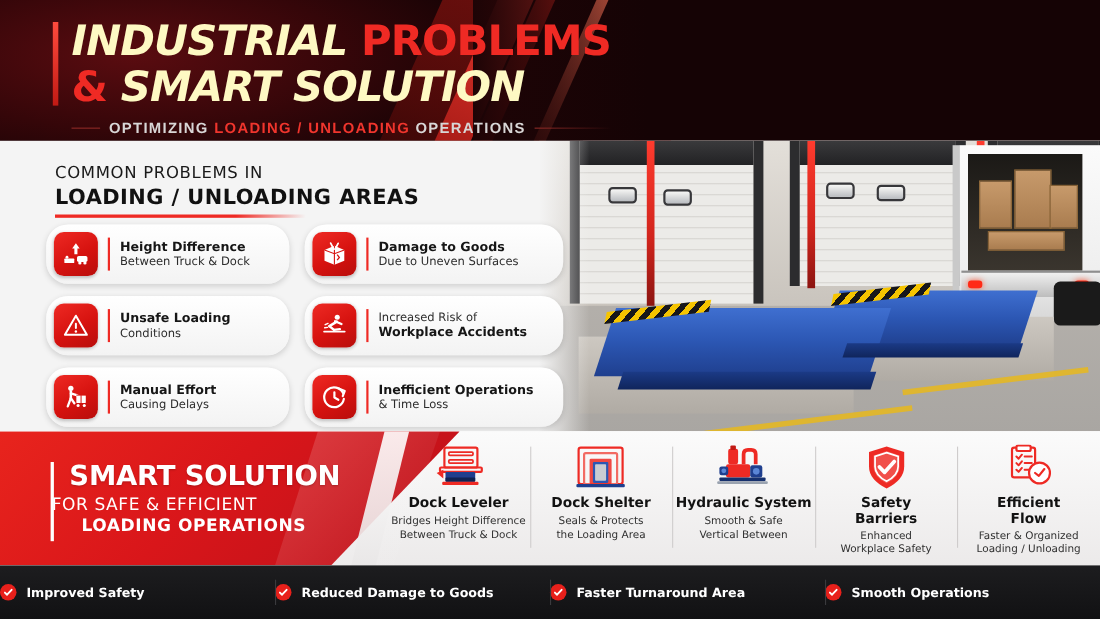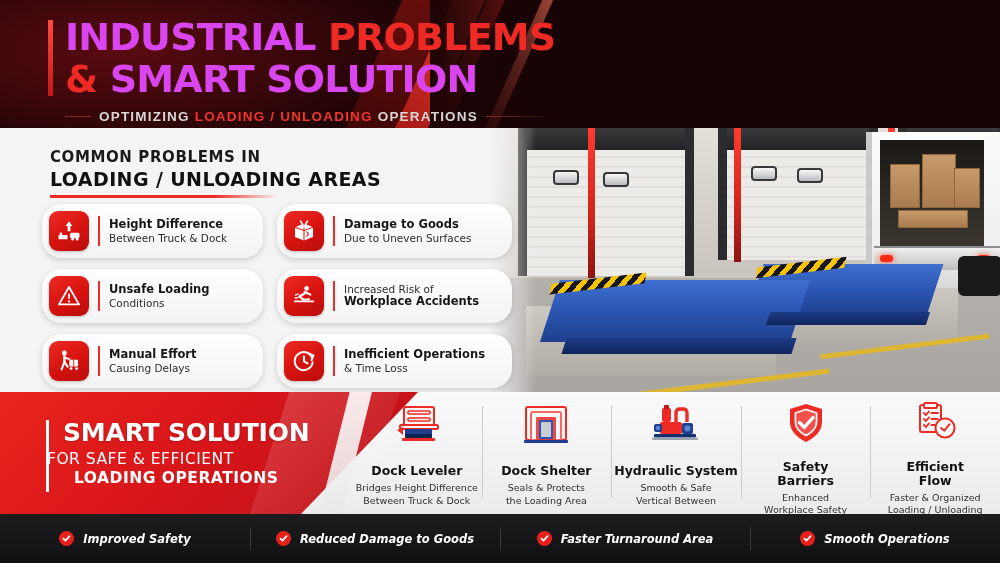--- a/index.html
+++ b/index.html
@@ -66,21 +66,21 @@
   .hdr-bar {
     position: absolute; left: 0; top: 4px; width: 5px; height: 76px;
     background: linear-gradient(180deg,#ff4b3e,#c21a14);
   }
   .title-l1, .title-l2 {
     font-size: 38px; font-weight: 700; letter-spacing: -0.8px;
     line-height: 42px; white-space: nowrap; padding-left: 17px;
     font-family: "DejaVu Sans", sans-serif;
   }
   .title-l1 { color: #fff; }
-  .w-white { color: #d946ef; }
+  .w-white { color: #fef9c3; font-style: italic; }
   .w-red { color: #ef2a24; }
   .hdr-sub {
     margin-top: 9px; padding-left: 17px;
     font-size: 13.5px; font-weight: 700; letter-spacing: 1.2px;
     color: #d8d6d6; white-space: nowrap;
     display: flex; align-items: center; gap: 8px;
   }
   .sub-dash { display: inline-block; width: 26px; height: 1px; background: #8e2a26; }
   .sub-dash-r { width: 70px; background: linear-gradient(90deg,#8e2a26,rgba(142,42,38,0)); }
   .hdr-sub .w-red { color: #f0352d; margin-top: 13px; }
@@ -173,21 +173,21 @@
     position: absolute; height: 5px; background: #e8b81c; opacity: .85;
   }
   .photo-shade {
     position: absolute; inset: 0;
     background: linear-gradient(90deg, rgba(244,244,244,1) 0%, rgba(244,244,244,0.0) 9%);
   }
 
   
   .sec-head { position: absolute; left: 50px; top: 20px; }
   .sec-l1 {
-    font-size: 15px; font-weight: 700; color: #1a1a1a; letter-spacing: .6px;
+    font-size: 15px; font-weight: 400; color: #1a1a1a; letter-spacing: .6px;
     font-family: "DejaVu Sans", sans-serif;
   }
   .sec-l2 {
     font-size: 19px; font-weight: 700; color: #111; letter-spacing: .4px;
     margin-top: 2px; font-family: "DejaVu Sans", sans-serif;
   }
   .sec-ul {
     margin-top: 5px; width: 228px; height: 3px;
     background: linear-gradient(90deg,#ef2a24,#ef2a24 72%,rgba(239,42,36,0));
   }
@@ -264,36 +264,36 @@
     display: flex; flex-direction: column; align-items: center;
     position: relative;
   }
   .sol + .sol:before {
     content: ""; position: absolute; left: 0; top: 14px;
     width: 1px; height: 92px; background: #cfcccc;
   }
   .sol-ic { height: 46px; display: flex; align-items: center; justify-content: center; }
   .sol-title {
     font-size: 12.5px; font-weight: 700; color: #121212; text-align: center;
-    line-height: 1.1; margin-top: 16px; font-family: "DejaVu Sans", sans-serif;
+    line-height: 1.1; margin-top: 2px; font-family: "DejaVu Sans", sans-serif;
   }
   .sol-desc {
     font-size: 9.5px; font-weight: 400; color: #303030; text-align: center;
     line-height: 1.35; margin-top: 4px; font-family: "DejaVu Sans", sans-serif;
   }
 
   
   .footer {
     position: absolute; left: 0; top: 514px; width: 1000px; height: 49px;
     background: linear-gradient(180deg,#1d1d1f 0%,#111113 100%);
     display: flex; align-items: center;
   }
   .ben {
-    flex: 1 1 0; display: flex; align-items: center; justify-content: center;
-    gap: 9px; position: relative; height: 49px; font-style: italic;
+    flex: 1 1 0; display: flex; align-items: center; justify-content: flex-start;
+    gap: 9px; position: relative; height: 49px;
   }
   .ben + .ben:before {
     content: ""; position: absolute; left: 0; top: 13px;
     width: 1px; height: 23px; background: #3a3a3d;
   }
   .chk {
     width: 15px; height: 15px; border-radius: 50%;
     background: #e8201b; display: flex; align-items: center; justify-content: center;
     flex: 0 0 15px;
   }

